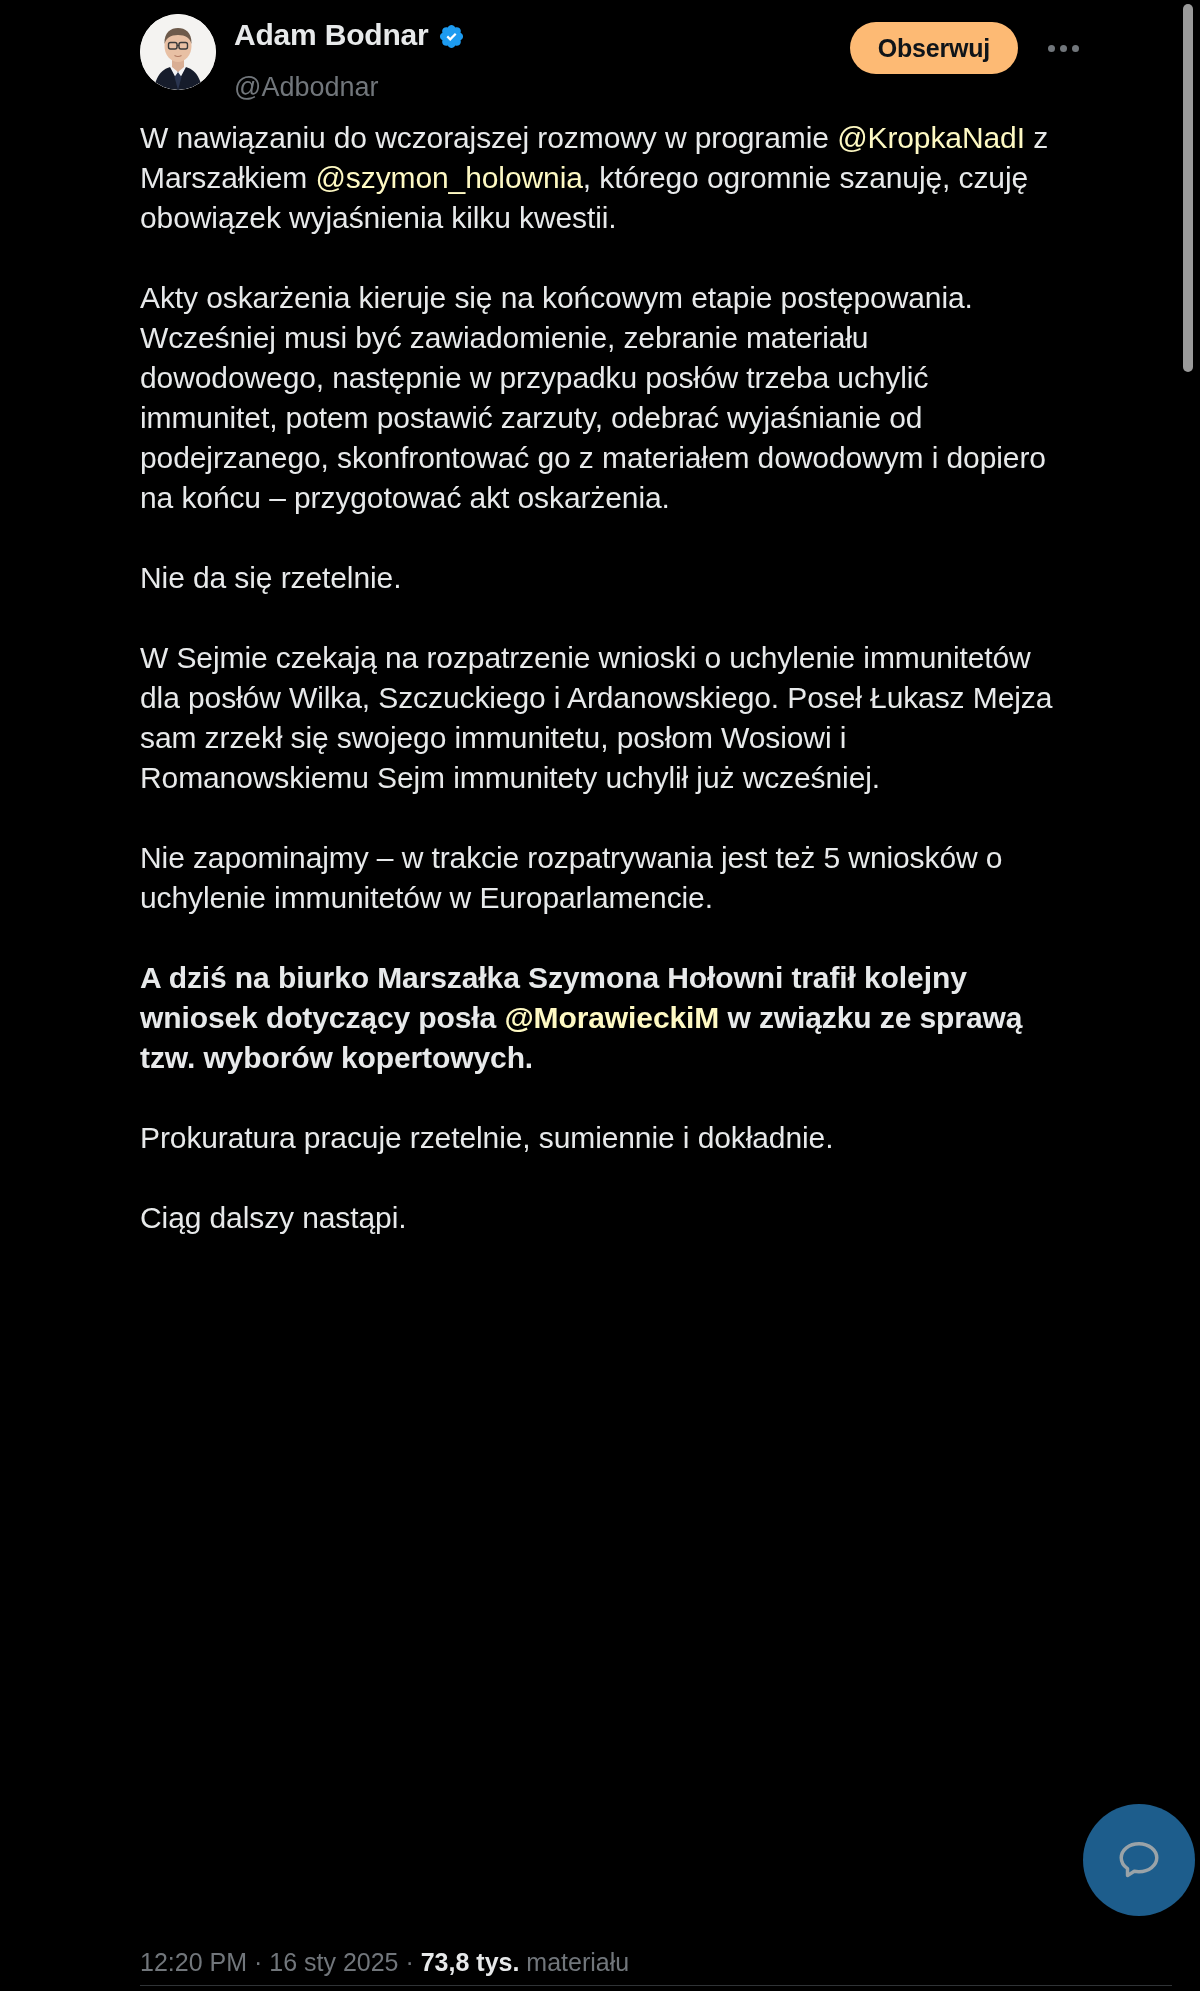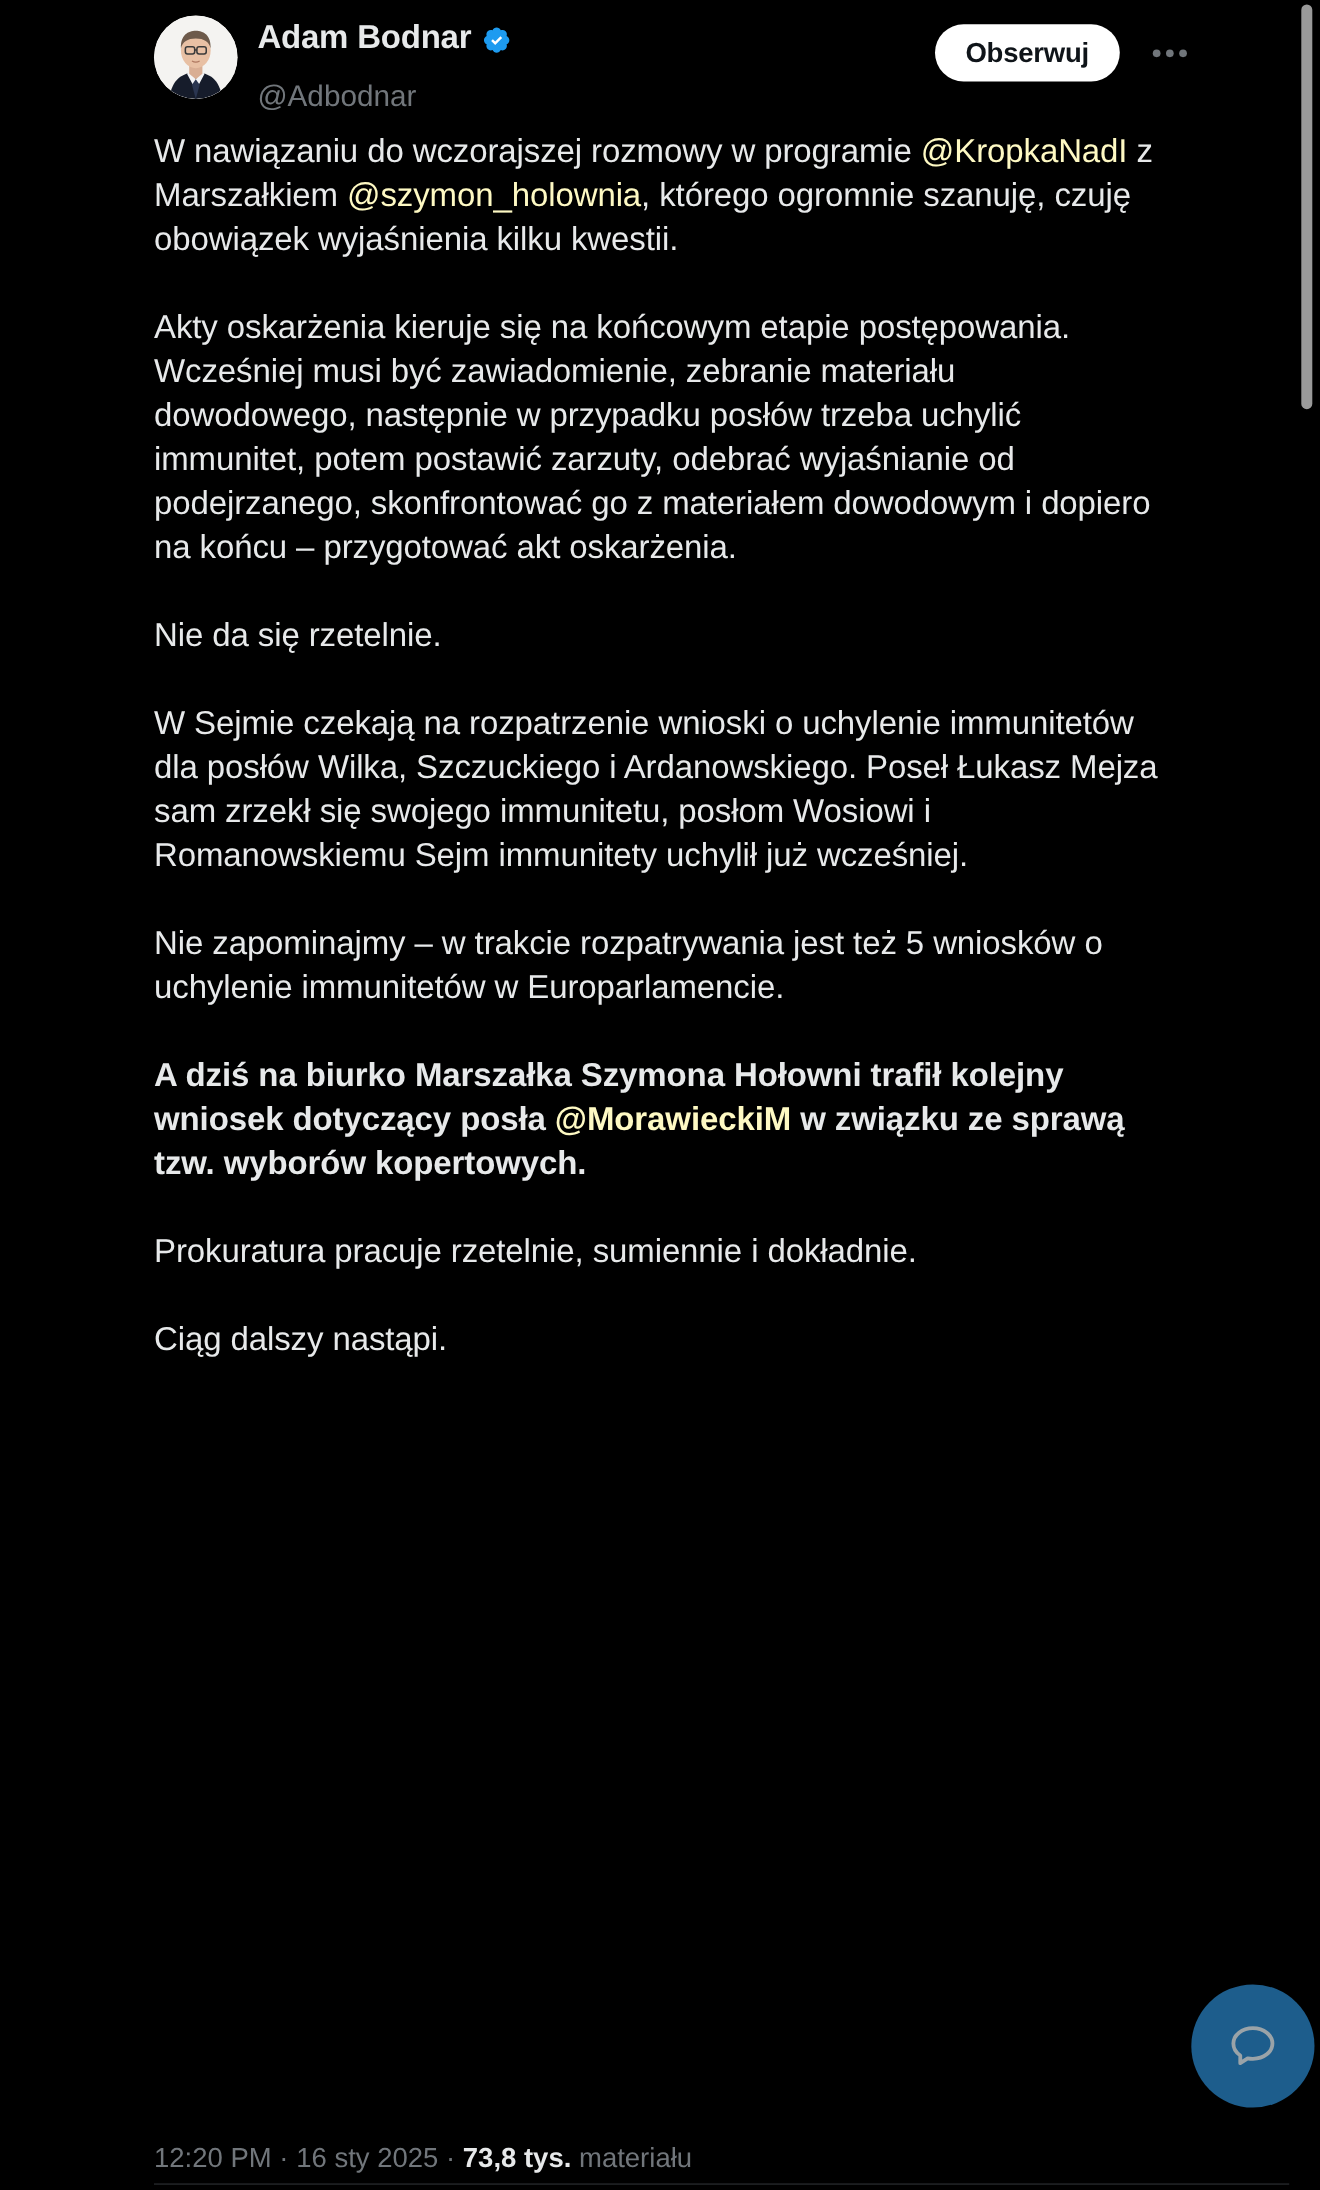--- a/index.html
+++ b/index.html
@@ -88,21 +88,21 @@
   .header-actions {
     position: absolute;
     right: 86px;
     top: 22px;
     display: flex;
     align-items: center;
     gap: 22px;
   }
 
   .follow-btn {
-    background: #ffffff;
+    background: #fdba74;
     color: #0f1419;
     border: none;
     border-radius: 999px;
     font-family: "Liberation Sans", sans-serif;
     font-size: 25px;
     font-weight: bold;
     height: 52px;
     padding: 0 28px;
     cursor: pointer;
     letter-spacing: -0.2px;

